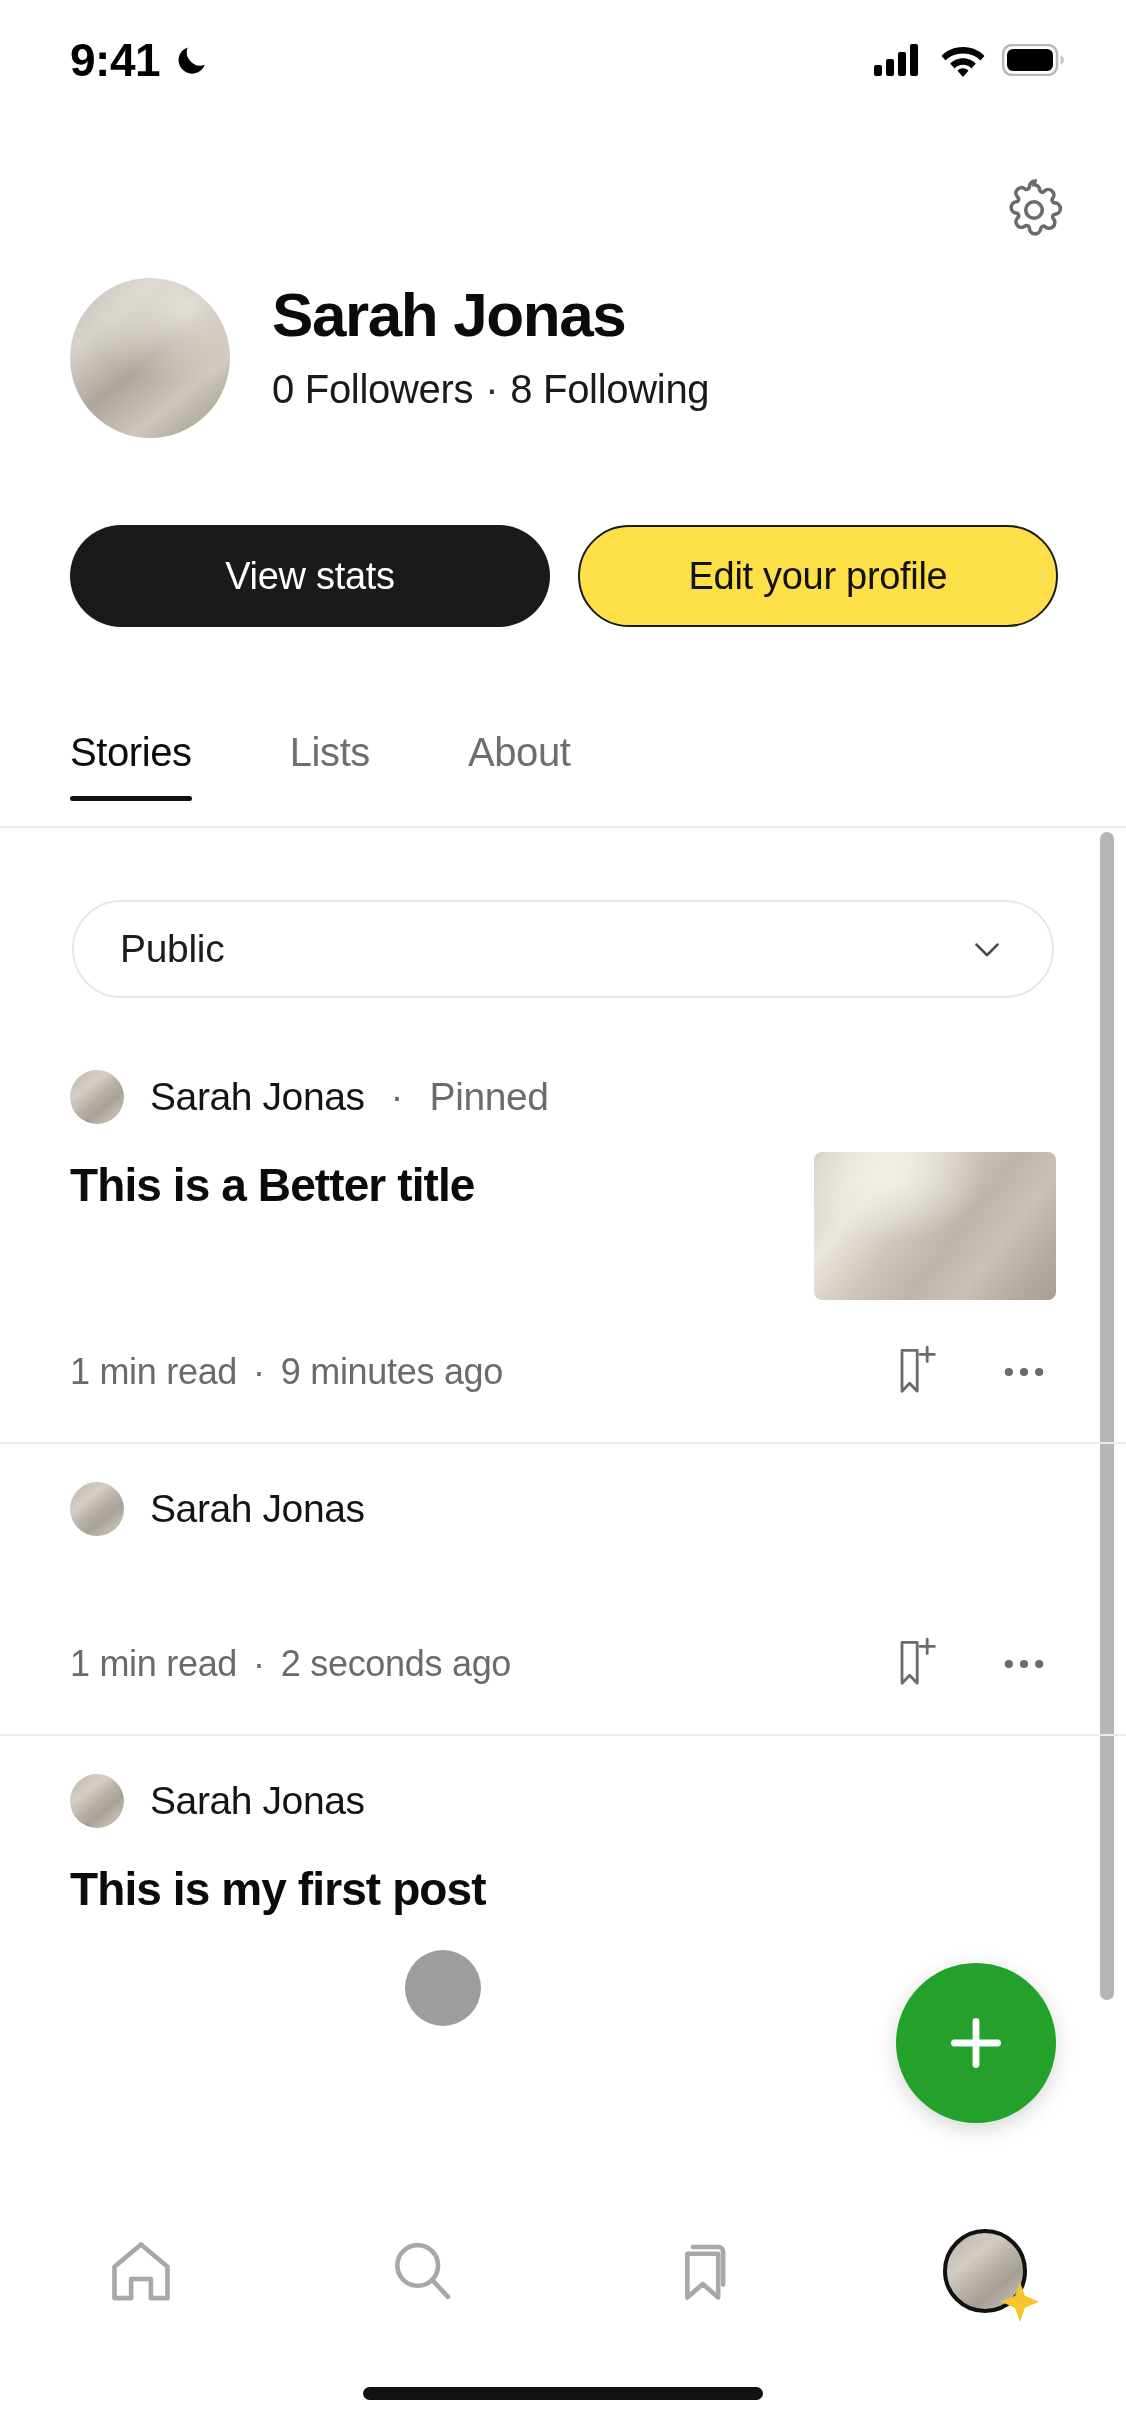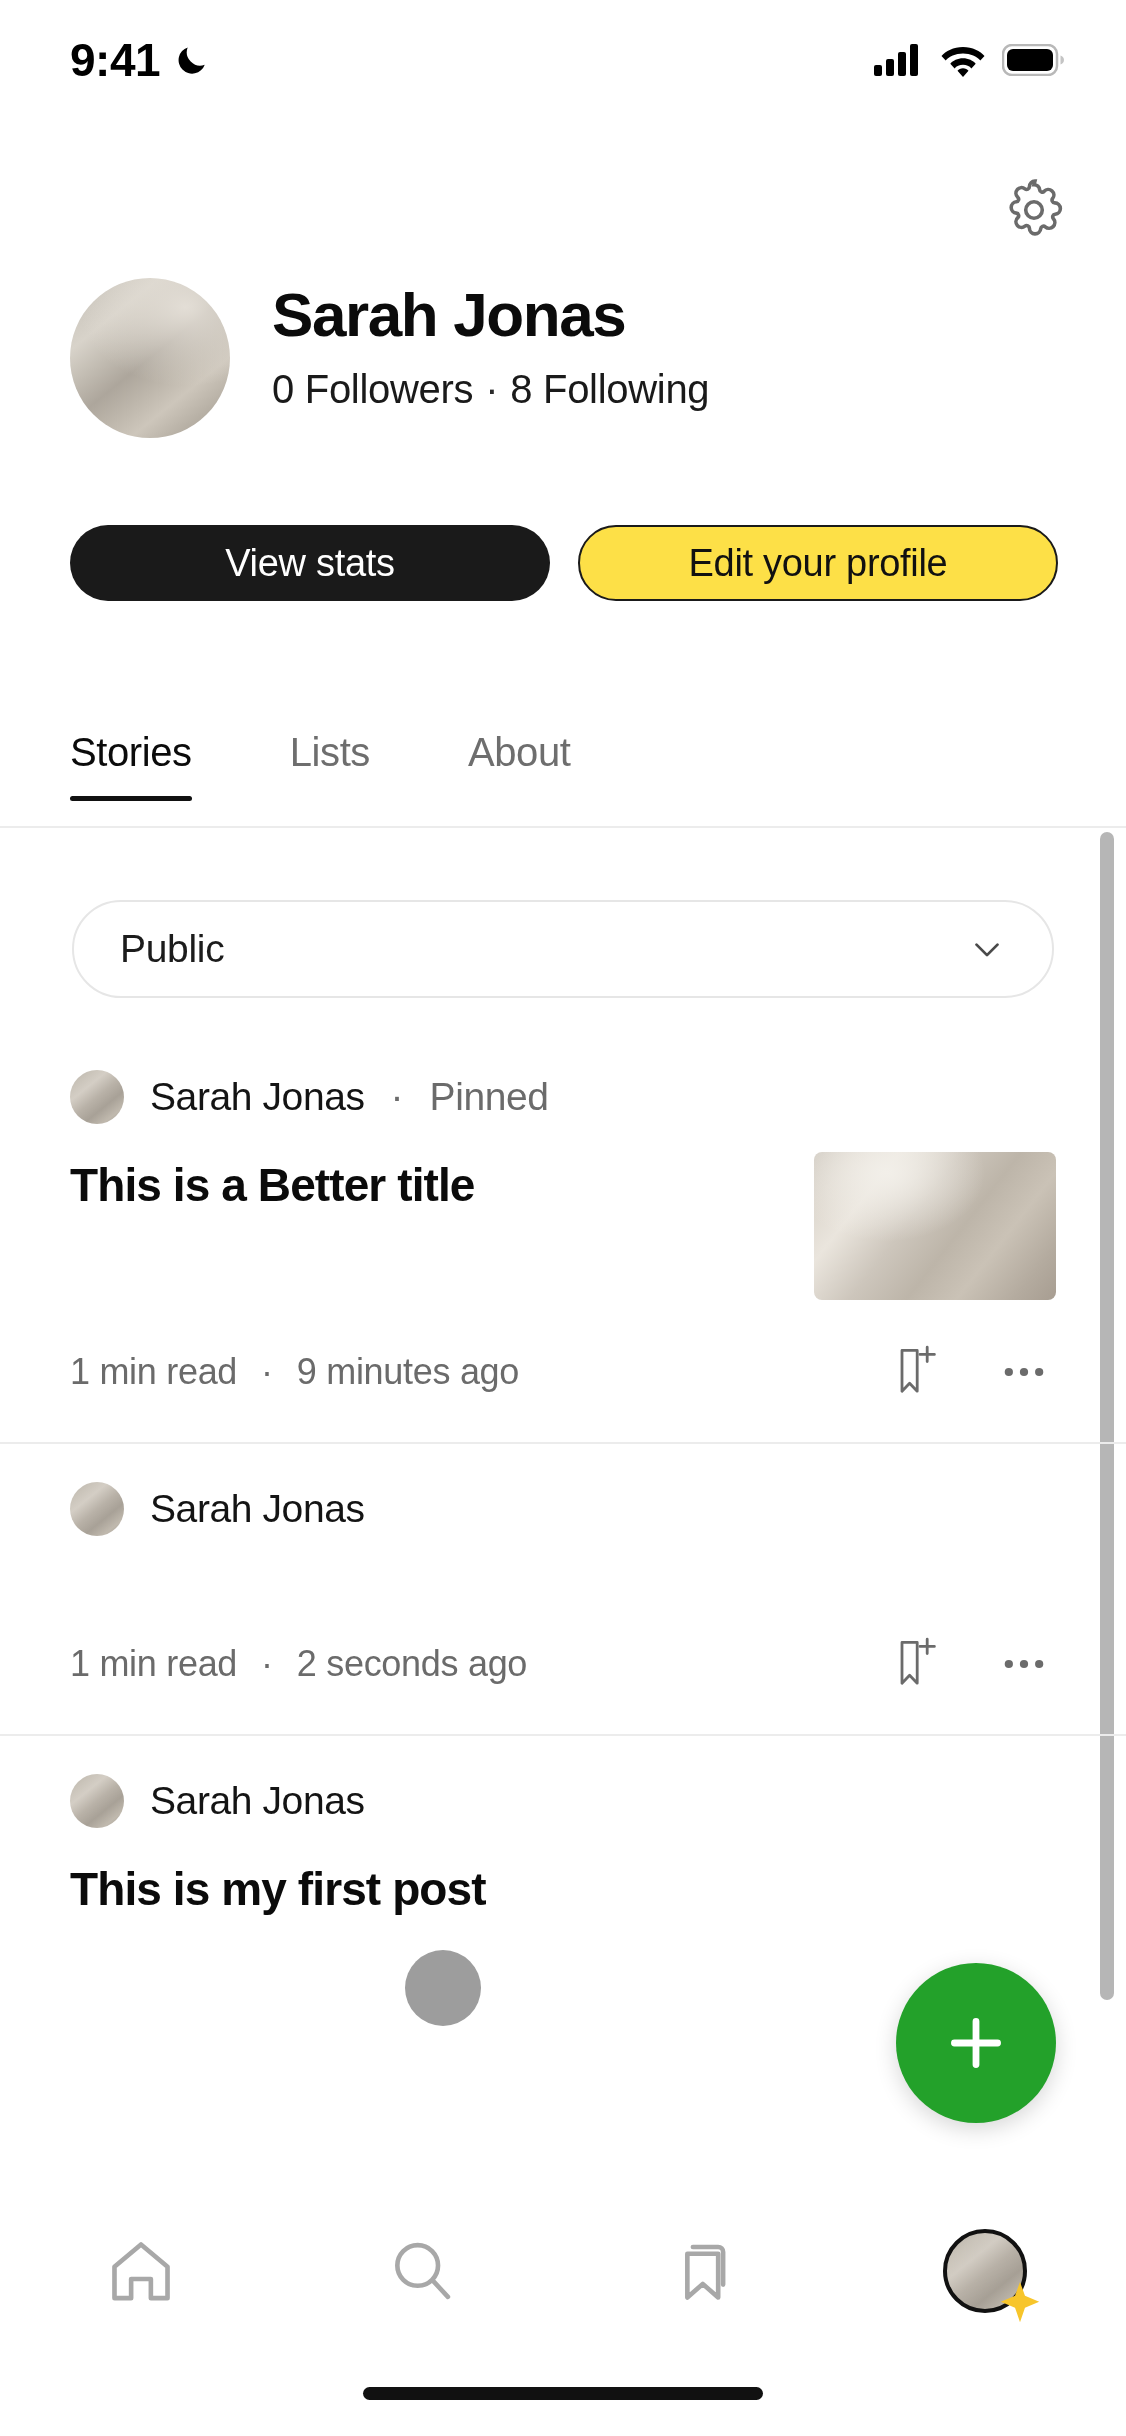--- a/index.html
+++ b/index.html
@@ -57,21 +57,21 @@
     display:flex; align-items:center; gap:12px;
   }
   .dot-sep { color:#2b2b2b; }
 
   
   .actions {
     position:absolute; top:525px; left:70px;
     display:flex; gap:28px;
   }
   .btn {
-    height:76px; border-radius:52px;
+    height:102px; border-radius:52px;
     display:flex; align-items:center; justify-content:center;
     font-size:38px; letter-spacing:-0.3px;
   }
   .btn-primary { width:480px; background:#1a1a1a; color:#ffffff; }
   .btn-outline {
     width:480px; background:#fde047; color:#111;
     border:2.5px solid #1a1a1a;
   }
 
   
@@ -145,21 +145,21 @@
         #cdc6bc 42%, #bdb5a9 58%, #cac2b6 72%,
         #b4ab9f 88%, #a79d91 100%);
     filter:blur(0.6px);
   }
   .card-meta {
     display:flex; align-items:center; justify-content:space-between;
     padding:0 0 44px 0;
   }
   .meta-text {
     font-size:36px; color:#6b6b6b; letter-spacing:-0.3px;
-    display:flex; align-items:center; gap:24px;
+    display:flex; align-items:center; gap:16px;
   }
   .meta-icons { display:flex; align-items:center; gap:58px; padding-right:6px; }
 
   
   .scroll-handle {
     position:absolute; top:1950px; left:405px;
     width:76px; height:76px; border-radius:50%;
     background:#9d9d9d;
   }
 

